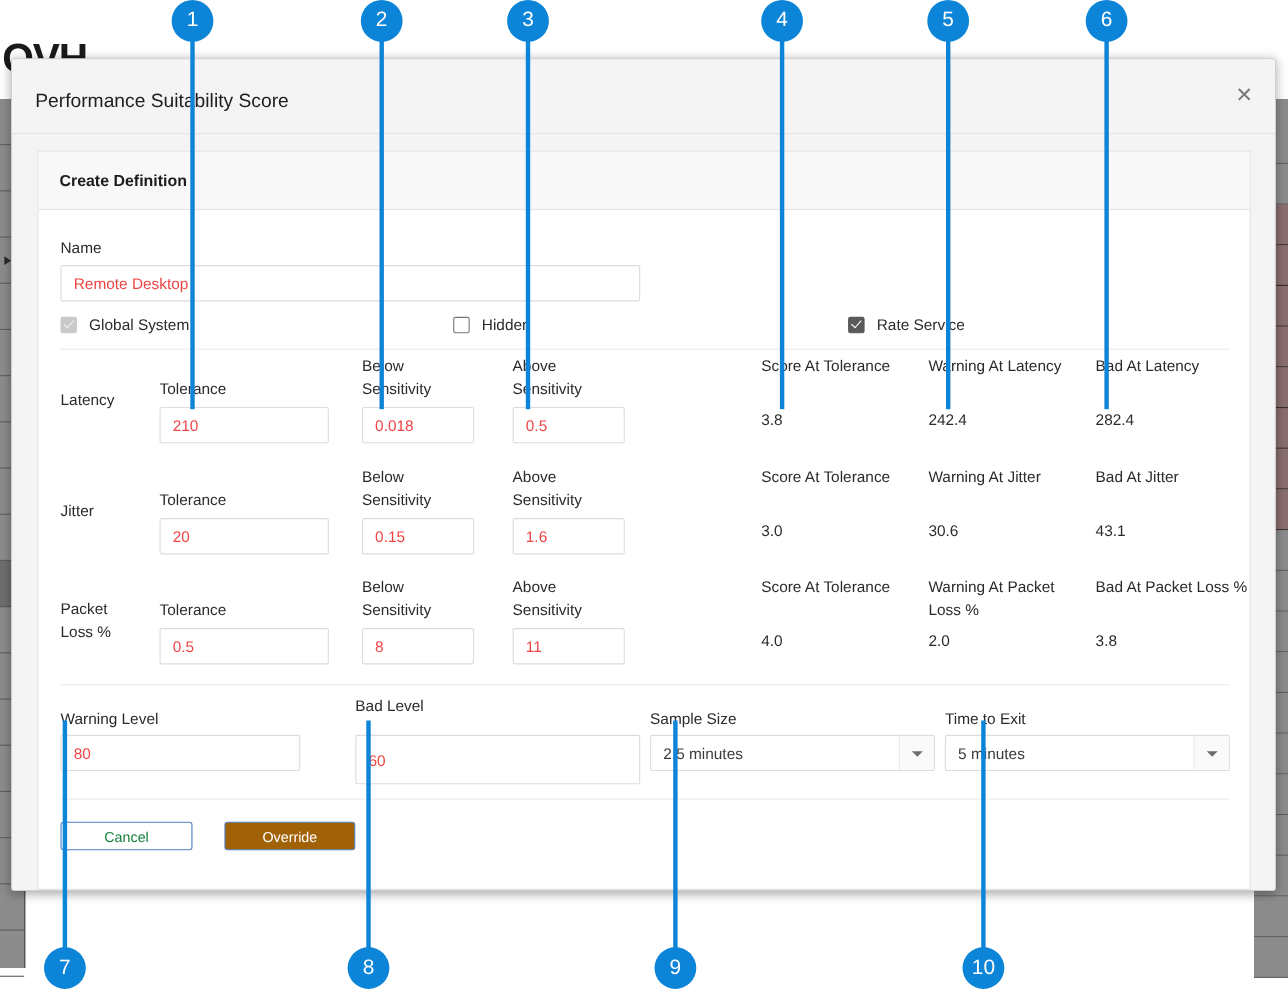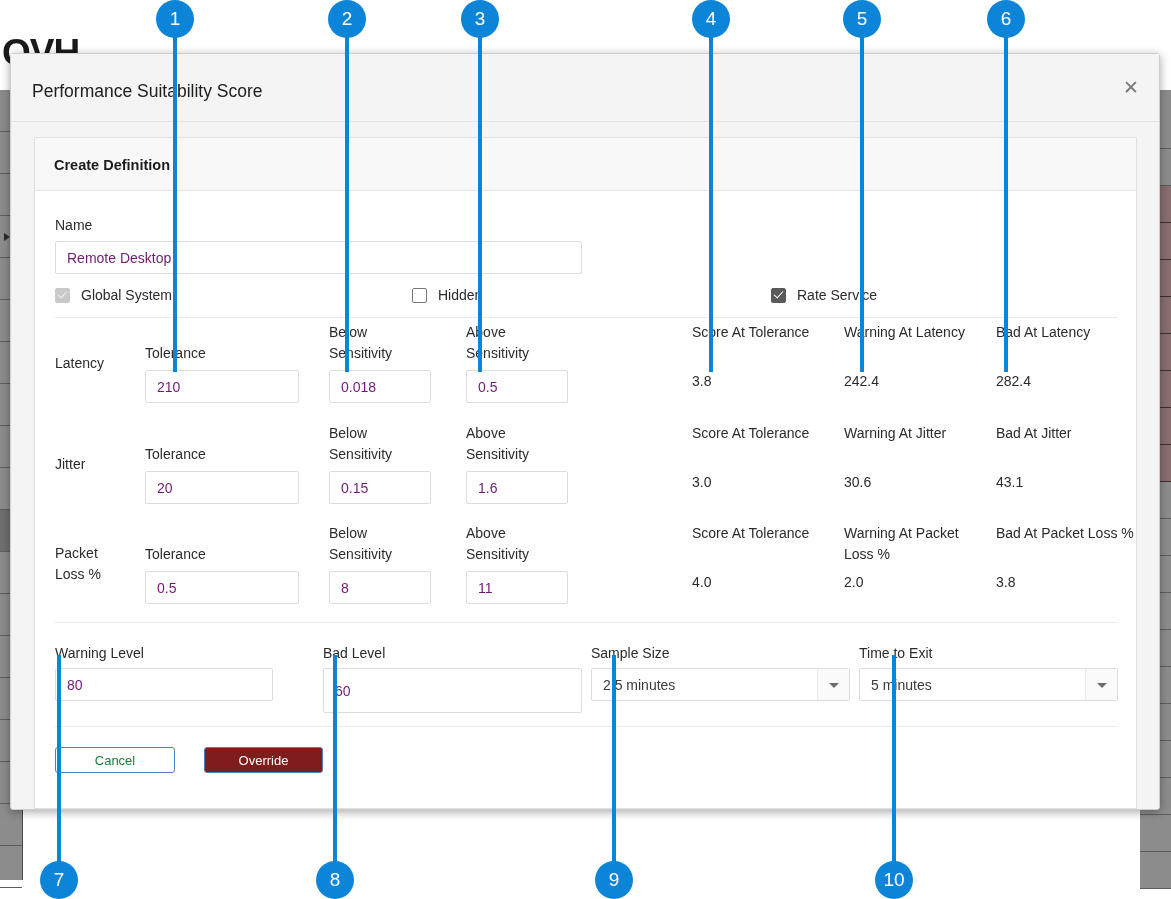--- a/index.html
+++ b/index.html
@@ -177,21 +177,21 @@
   }
   .row-label {
     font-size: 14px;
     color: #2b2b2b;
     line-height: 21px;
   }
 
   input.txt {
     font-family: "Liberation Sans", sans-serif;
     font-size: 14px;
-    color: #701a75;
+    color: #ef4444;
     border: 1px solid #dcdcdc;
     border-radius: 2px;
     background: #fff;
     box-sizing: border-box;
     padding: 0 11px;
     outline: none;
   }
   .sel-wrap {
     position: relative;
     box-sizing: border-box;
@@ -283,21 +283,21 @@
     display: flex;
     align-items: center;
     justify-content: center;
   }
   .btn-cancel {
     background: #ffffff;
     border: 1px solid #4a7fc1;
     color: #15803d;
   }
   .btn-override {
-    background: #7f1d1d;
+    background: #a16207;
     border: 1px solid #4d80bf;
     color: #ffffff;
   }
 
   
   .ann-line {
     position: absolute;
     width: 4px;
     background: #0c84d8;
     z-index: 50;
@@ -458,21 +458,21 @@
       <div class="ro-value" style="position:absolute;left:809px;top:383px;">2.0</div>
 
       <div class="ro-label" style="position:absolute;left:961px;top:332px;width:140px;">Bad At Packet Loss %</div>
       <div class="ro-value" style="position:absolute;left:961px;top:383px;">3.8</div>
 
       <hr class="sep" style="left:20px;top:431px;width:1063px;">
 
       <div class="fld-label" style="position:absolute;left:20px;top:452px;">Warning Level</div>
       <input class="txt" style="position: absolute; left: 20px; top: 477px; width: 218px; height: 33px;" value="80">
 
-      <div class="fld-label" style="position:absolute;left:288px;top:452px;text-align:right;">Bad Level</div>
+      <div class="fld-label" style="position:absolute;left:288px;top:440px;text-align:right;">Bad Level</div>
       <input class="txt" style="position: absolute; left: 288px; top: 477px; width: 259px; height: 45px;" value="60">
 
       <div class="fld-label" style="position:absolute;left:556px;top:452px;">Sample Size</div>
       <div class="sel-wrap" style="position:absolute;left:556px;top:477px;width:259px;height:33px;">
         <span class="sel-val">2.5 minutes</span>
         <span class="sel-arrow"></span>
       </div>
 
       <div class="fld-label" style="position:absolute;left:824px;top:452px;">Time to Exit</div>
       <div class="sel-wrap" style="position:absolute;left:824px;top:477px;width:259px;height:33px;">

